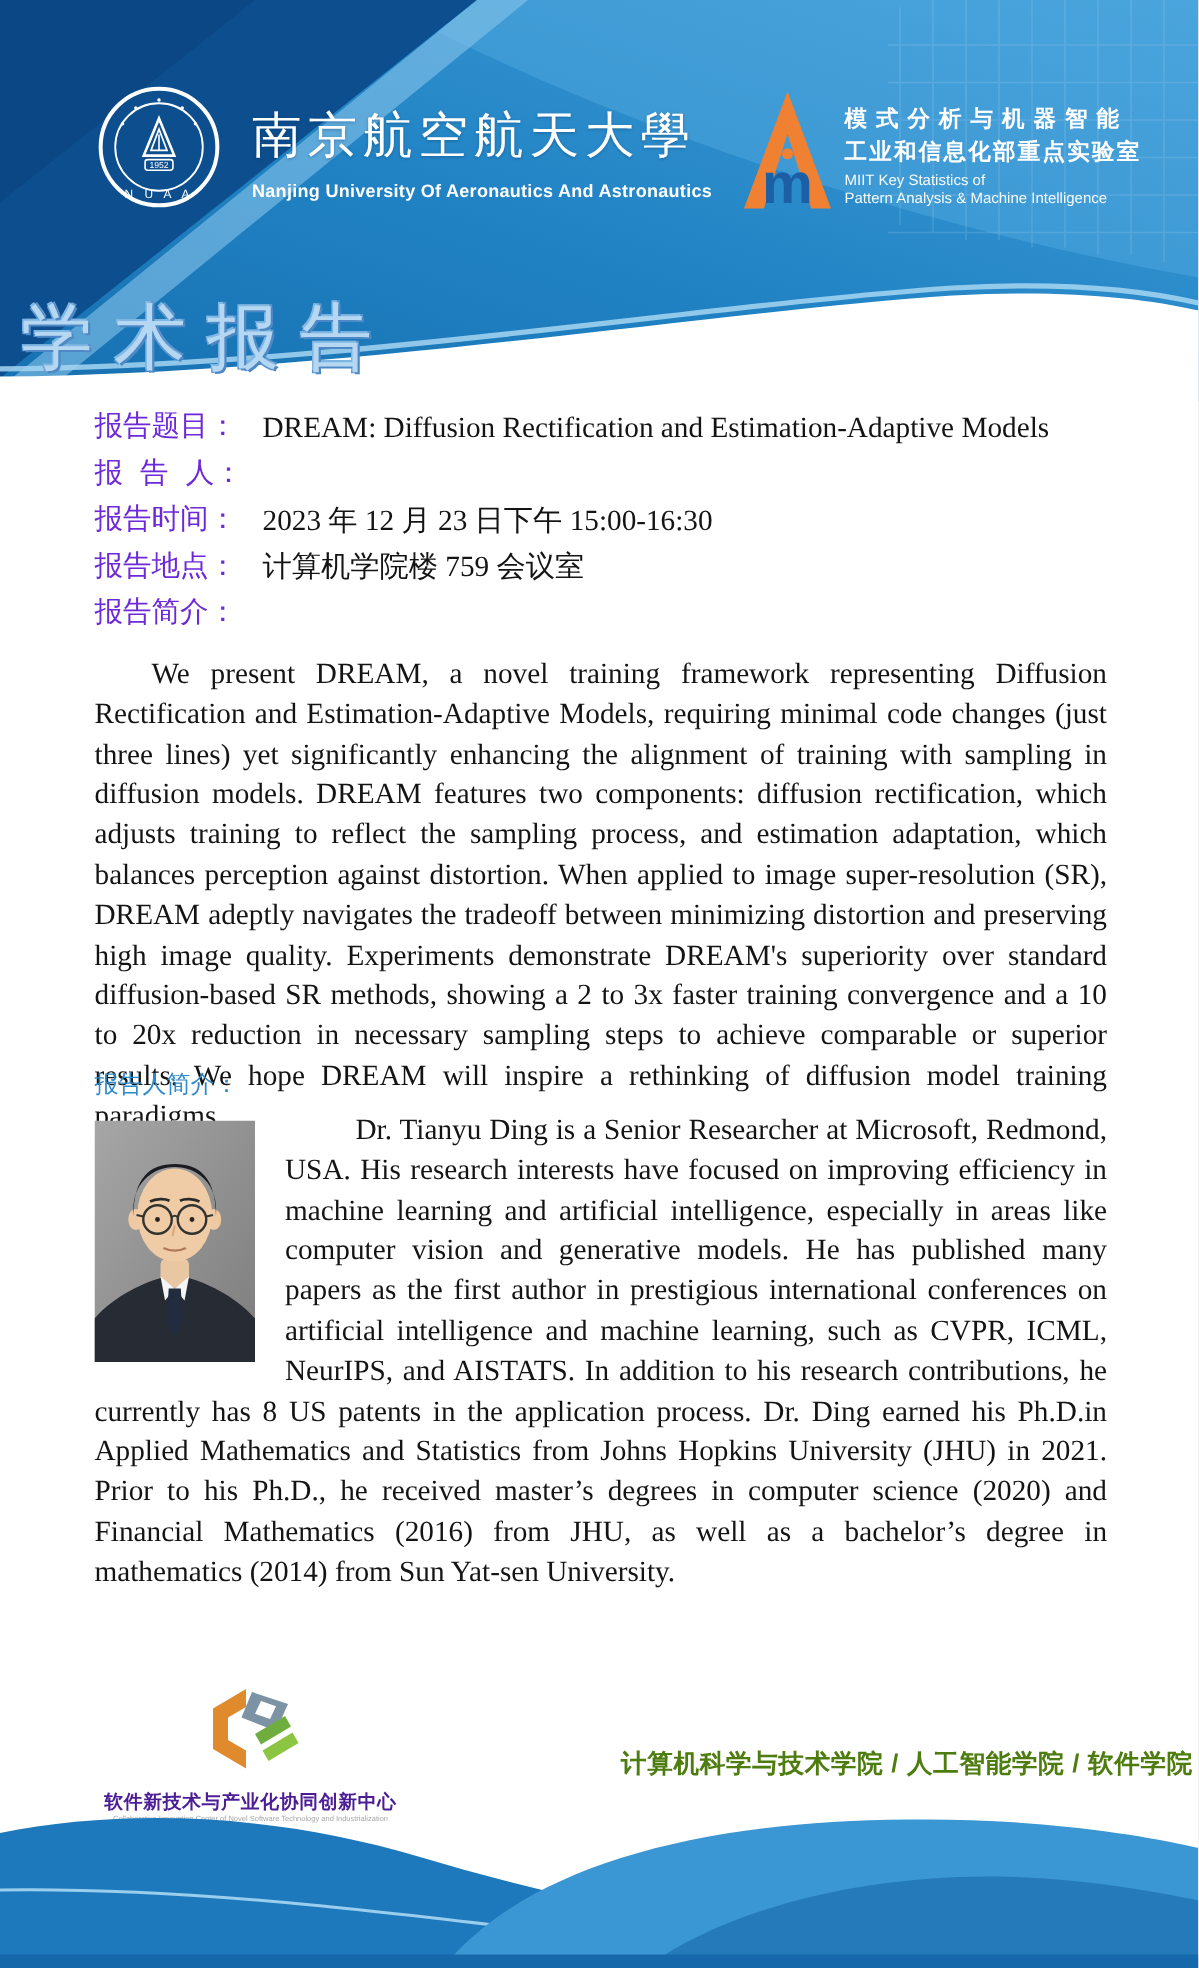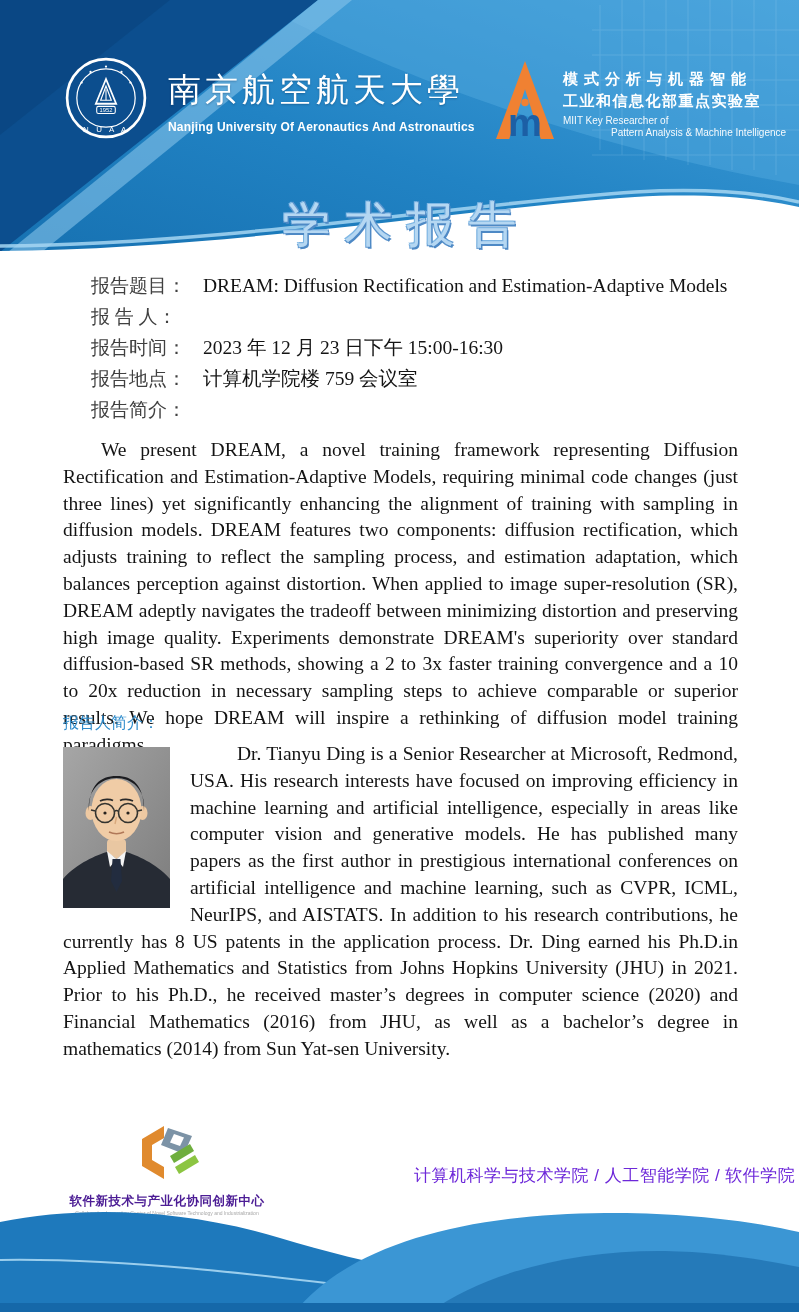--- a/index.html
+++ b/index.html
@@ -11,33 +11,33 @@
   .hdr-svg{top:0;left:0;}
   .uni-block{left:168px;top:68px;color:#ffffff;}
   .uni-zh{font-size:33px;font-weight:400;letter-spacing:4px;font-family:"Liberation Serif",serif;
           text-shadow:0 1px 2px rgba(0,40,80,.35);}
   .uni-en{font-size:12px;font-weight:700;letter-spacing:.2px;margin-top:7px;
           font-family:"Liberation Sans",sans-serif;}
   .lab-block{left:563px;top:70px;color:#ffffff;font-family:"Liberation Sans",sans-serif;}
   .lab-zh1{font-size:15px;font-weight:700;letter-spacing:6px;white-space:nowrap;}
   .lab-zh2{font-size:15px;font-weight:700;letter-spacing:1.5px;margin-top:3px;white-space:nowrap;}
   .lab-en{font-size:10px;margin-top:4px;white-space:nowrap;opacity:.95;}
-  .lab-en2{font-size:10px;margin-top:1px;white-space:nowrap;opacity:.95;margin-left:48px;}
-
-  
-  .main-title{left:0;top:193px;width:799px;text-align:center;
+  .lab-en2{font-size:10px;margin-top:1px;white-space:nowrap;opacity:.95;}
+
+  
+  .main-title{left:0;top:193px;width:799px;text-align:left;
       font-size:48px;letter-spacing:14px;padding-left:14px;box-sizing:border-box;
       color:#b5d7f2;font-family:"Liberation Serif",serif;
       text-shadow:1.5px 1.5px 0 #4e89c5,-1px -1px 0 #7fb7e4,1px -1px 0 #5e96ce,-1px 1px 0 #5e96ce;}
 
   
   .info{left:63px;top:270px;width:680px;}
   .info .row{display:flex;line-height:31px;}
-  .lbl{flex:0 0 112px;font-family:Liberation Serif, serif;font-size:19px;
-       color:#404040;white-space:nowrap;margin-left:28px;}
+  .lbl{flex:0 0 112px;font-family:Liberation Mono, monospace;font-size:19px;
+       color:#6d28d9;white-space:nowrap;}
   .val{flex:1;font-size:19.5px;color:#141414;}
 
   
   .abstract{left:63px;top:417px;width:675px;font-size:19.5px;line-height:26.8px;
             color:#141414;text-align:justify;text-indent:38px;margin-top:20px;}
 
   .sec-label{left:63px;top:713px;font-family:"Liberation Sans",sans-serif;
              font-size:16px;color:#2e8bcb;}
 
   
@@ -47,21 +47,21 @@
             text-indent:47px;}
 
   
   .cic-logo{left:128px;top:1126px;}
   .cic-zh{left:42px;top:1193px;width:250px;text-align:center;
           font-family:"Liberation Sans",sans-serif;font-size:12.5px;letter-spacing:.5px;
           color:#4c1d95;font-weight:700;}
   .cic-en{left:42px;top:1210px;width:250px;text-align:center;
           font-family:"Liberation Sans",sans-serif;font-size:5px;color:#a8a8a8;}
   .schools{left:414px;top:1164px;font-family:"Liberation Sans",sans-serif;
-           font-size:17px;font-weight:400;color:#6d28d9;letter-spacing:.5px;white-space:nowrap;}
+           font-size:17px;font-weight:700;color:#4d7c0f;letter-spacing:.5px;white-space:nowrap;}
   .ftr-svg{left:0;top:1202px;}
 </style>
 </head>
 <body>
 
 <div class="page">
 
   <svg class="abs hdr-svg" width="799" height="268" viewBox="0 0 799 268">
     <defs>
       <linearGradient id="hgrad" x1="0" y1="1" x2="1" y2="0">
@@ -119,21 +119,21 @@
 
   <svg class="abs" style="left:496px;top:59px;" width="58" height="82" viewBox="0 0 70 98">
     <polygon points="35,2 70,96 54,96 35,36 16,96 0,96" fill="#f08132"></polygon>
     <text x="35" y="92" text-anchor="middle" font-size="46" font-weight="bold" fill="#1c5fa5" font-family="Liberation Sans, sans-serif">m</text>
     <circle cx="35" cy="52" r="4.5" fill="#f08132"></circle>
   </svg>
 
   <div class="abs lab-block">
     <div class="lab-zh1">模式分析与机器智能</div>
     <div class="lab-zh2">工业和信息化部重点实验室</div>
-    <div class="lab-en">MIIT Key Researcher of</div>
+    <div class="lab-en">MIIT Key Statistics of</div>
     <div class="lab-en2">Pattern Analysis &amp; Machine Intelligence</div>
   </div>
 
   <div class="abs main-title">学术报告</div>
 
   <div class="abs info">
     <div class="row">
       <span class="lbl">报告题目：</span>
       <span class="val">DREAM: Diffusion Rectification and Estimation-Adaptive Models</span>
     </div>

